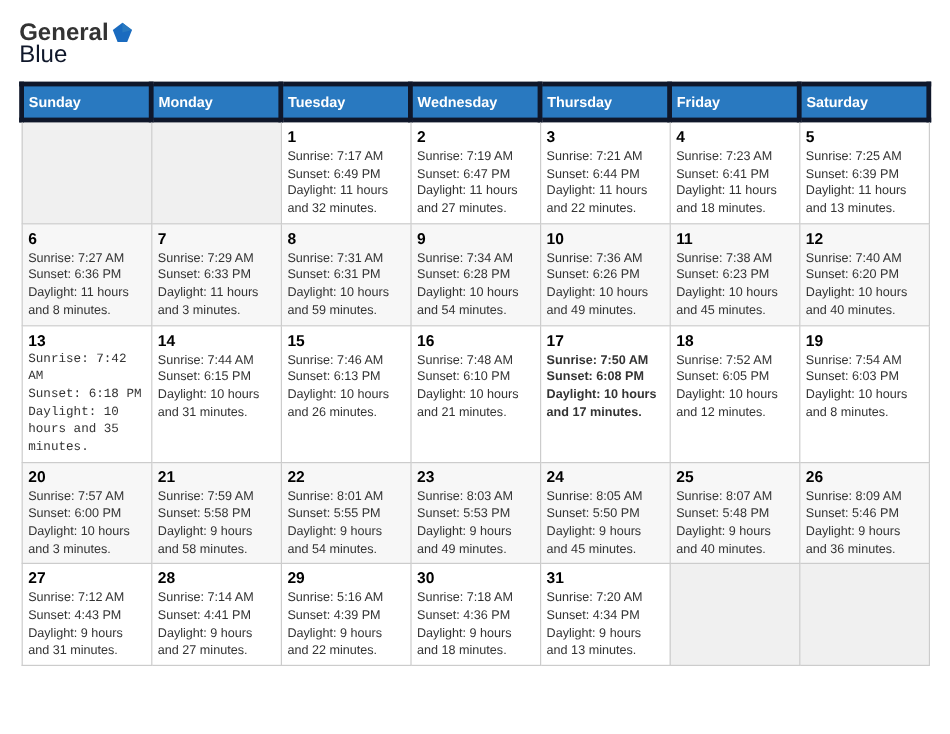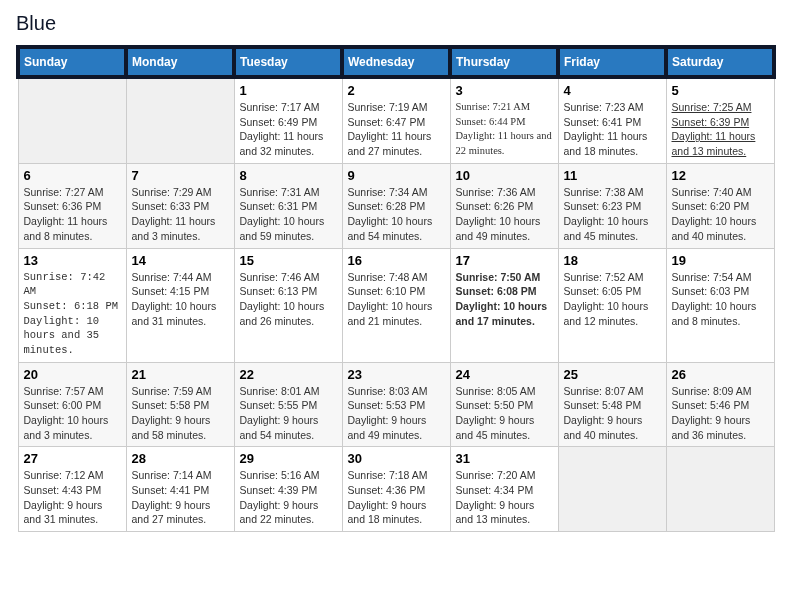--- a/index.html
+++ b/index.html
@@ -71,20 +71,27 @@
     }
     .empty-cell {
       background: #f0f0f0 !important;
     }
   </style>
 </head>
 <body>
 
 <div class="header">
   <div class="logo">
+    <div style="display:flex;align-items:center;">
+      <span style="font-size:20px;font-weight:bold;color:#333;">General</span>
+      <svg width="20" height="20" viewBox="0 0 20 20" style="margin-left:2px;margin-top:-2px;">
+        <polygon points="10,2 18,8 14,18 6,18 2,8" fill="#1a6bbf"></polygon>
+        <polygon points="10,2 18,8 10,10" fill="#2979c0"></polygon>
+      </svg>
+    </div>
     <span style="font-size:20px;font-weight:normal;color:#0f172a;margin-top:-4px;">Blue</span>
   </div>
   <div class="title-section">
     <div class="month-title"></div>
     <div class="location"></div>
   </div>
 </div>
 
 <table class="calendar">
   <thead>
@@ -109,33 +116,33 @@
 Daylight: 11 hours and 32 minutes.</div>
         </td>
         <td>
           <span class="day-number">2</span>
           <div class="day-detail" style="white-space: pre-line;">Sunrise: 7:19 AM
 Sunset: 6:47 PM
 Daylight: 11 hours and 27 minutes.</div>
         </td>
         <td>
           <span class="day-number">3</span>
-          <div class="day-detail" style="white-space: pre-line; font-family: Liberation Serif, serif;">Sunrise: 7:21 AM
+          <div class="day-detail" style="white-space: pre-line;">Sunrise: 7:21 AM
 Sunset: 6:44 PM
 Daylight: 11 hours and 22 minutes.</div>
         </td>
         <td>
           <span class="day-number">4</span>
           <div class="day-detail" style="white-space: pre-line;">Sunrise: 7:23 AM
 Sunset: 6:41 PM
 Daylight: 11 hours and 18 minutes.</div>
         </td>
         <td>
           <span class="day-number">5</span>
-          <div class="day-detail" style="white-space: pre-line; text-decoration: underline;">Sunrise: 7:25 AM
+          <div class="day-detail" style="white-space: pre-line;">Sunrise: 7:25 AM
 Sunset: 6:39 PM
 Daylight: 11 hours and 13 minutes.</div>
         </td>
       </tr>
       <tr>
         <td>
           <span class="day-number">6</span>
           <div class="day-detail" style="white-space: pre-line;">Sunrise: 7:27 AM
 Sunset: 6:36 PM
 Daylight: 11 hours and 8 minutes.</div>
@@ -180,21 +187,21 @@
       <tr>
         <td>
           <span class="day-number">13</span>
           <div class="day-detail" style="white-space: pre-line; font-family: Liberation Mono, monospace;">Sunrise: 7:42 AM
 Sunset: 6:18 PM
 Daylight: 10 hours and 35 minutes.</div>
         </td>
         <td>
           <span class="day-number">14</span>
           <div class="day-detail" style="white-space: pre-line;">Sunrise: 7:44 AM
-Sunset: 4:15 PM
+Sunset: 6:15 PM
 Daylight: 10 hours and 31 minutes.</div>
         </td>
         <td>
           <span class="day-number">15</span>
           <div class="day-detail" style="white-space: pre-line;">Sunrise: 7:46 AM
 Sunset: 6:13 PM
 Daylight: 10 hours and 26 minutes.</div>
         </td>
         <td>
           <span class="day-number">16</span>

